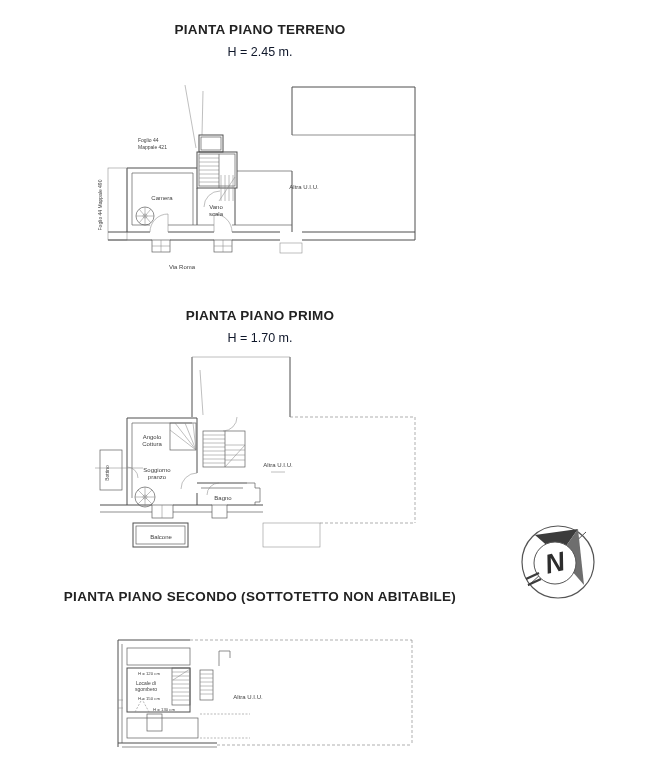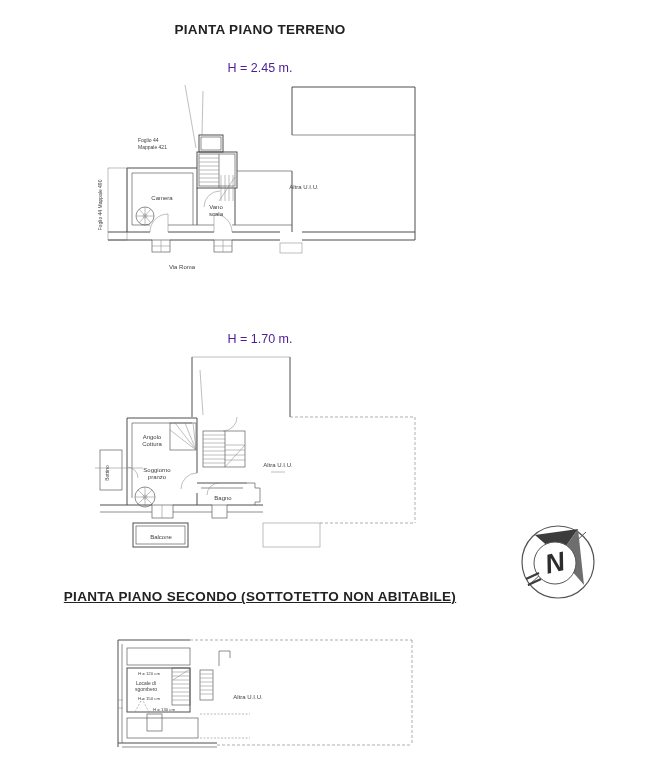--- a/index.html
+++ b/index.html
@@ -1,20 +1,20 @@
 <!DOCTYPE html>
 <html><head>
 <meta charset="utf-8">
 <style>
   html,body{margin:0;padding:0;background:#fff;}
   #page{position:relative;width:649px;height:779px;background:#ffffff;overflow:hidden;
         font-family:"Liberation Sans",sans-serif;}
   .title-block{position:absolute;left:0;width:520px;text-align:center;color:#222;}
   .plan-title{font-size:13.5px;font-weight:bold;letter-spacing:.3px;}
-  .plan-height{font-size:12.5px;margin-top:24px;color:#4c1d95;}
+  .plan-height{font-size:12.5px;margin-top:8px;color:#0f172a;}
   .plan-svg{position:absolute;}
   svg text{font-family:"Liberation Sans",sans-serif;fill:#3f3f3f;}
   .w{stroke:#4f4f4f;stroke-width:1;fill:none;}
   .w2{stroke:#5f5f5f;stroke-width:.7;fill:none;}
   .t{stroke:#8a8a8a;stroke-width:.55;fill:none;}
   .d{stroke:#7a7a7a;stroke-width:.6;fill:none;stroke-dasharray:3,2;}
   .dd{stroke:#8a8a8a;stroke-width:.6;fill:none;stroke-dasharray:2,1.5;}
   .lbl{font-size:6px;}
   .lbl-s{font-size:4.3px;}
   .lbl-v{font-size:5px;}
@@ -23,24 +23,25 @@
 <body>
 
 <div id="page">
 
   <div class="title-block" style="top:22px;">
     <div class="plan-title">PIANTA PIANO TERRENO</div>
     <div class="plan-height">H = 2.45 m.</div>
   </div>
 
   <div class="title-block" style="top:308px;">
+    <div class="plan-title">PIANTA PIANO PRIMO</div>
     <div class="plan-height">H = 1.70 m.</div>
   </div>
 
-  <div class="title-block" style="top:589px;text-decoration:underline;">
+  <div class="title-block" style="top:589px;">
     <div class="plan-title">PIANTA PIANO SECONDO (SOTTOTETTO NON ABITABILE)</div>
   </div>
 
   <svg class="plan-svg" style="left:95px;top:85px;" width="330" height="190" viewBox="0 0 330 190">
     <g>
 
       <path class="t" d="M90,0 L101,63"></path>
       <path class="t" d="M108,6 L107,50"></path>
 
       <path class="w" d="M197,2 H320 V155"></path>

